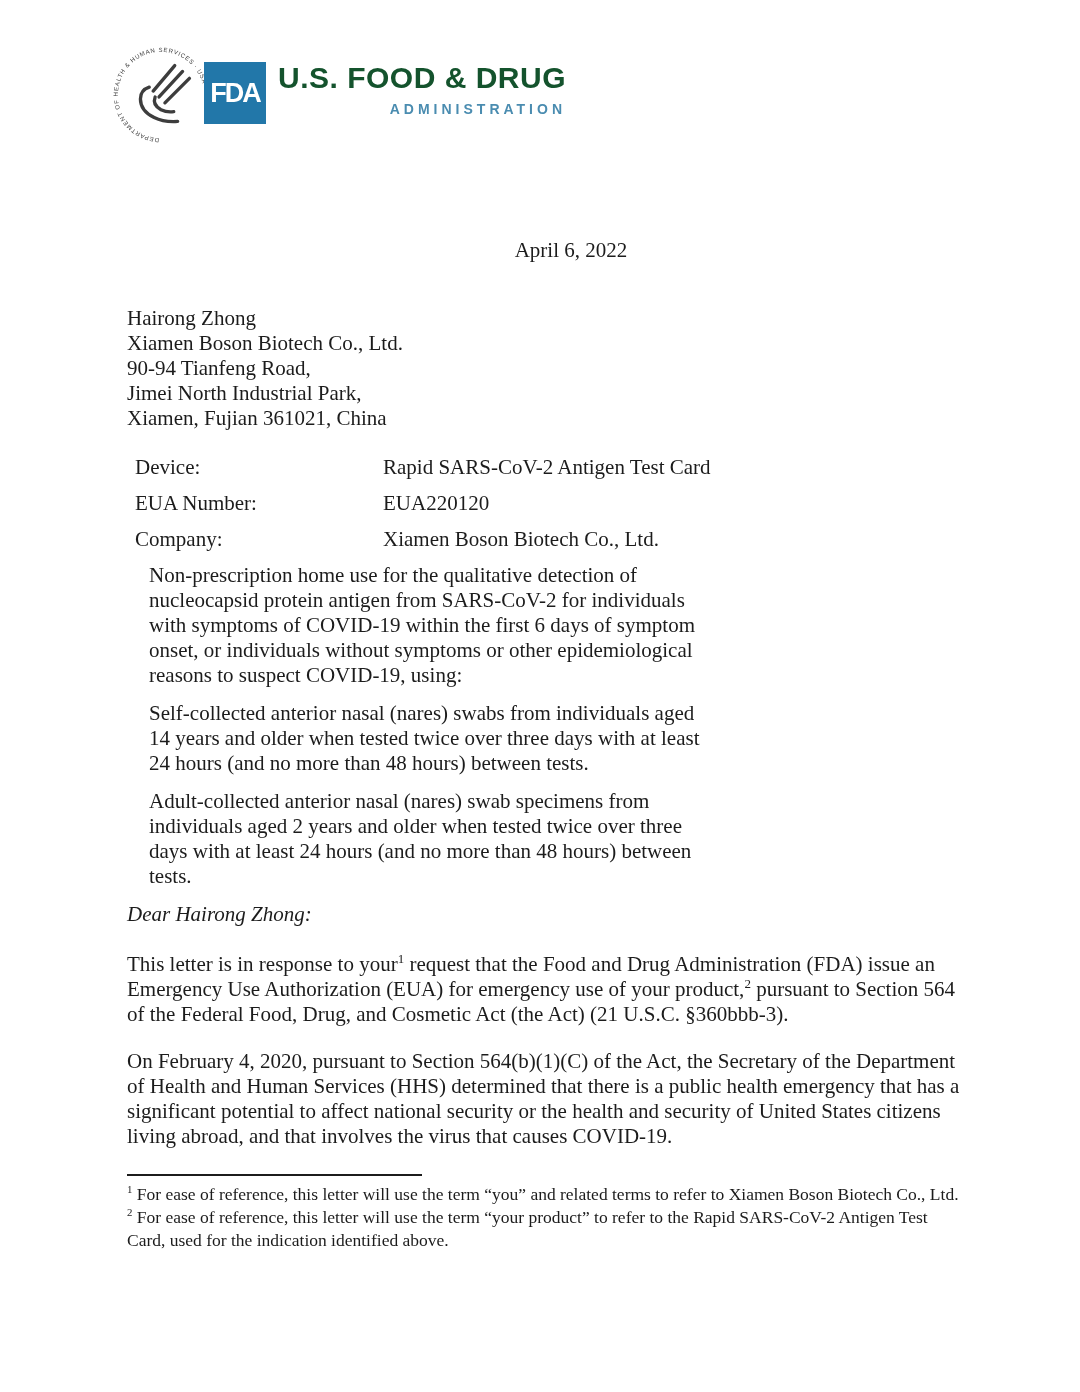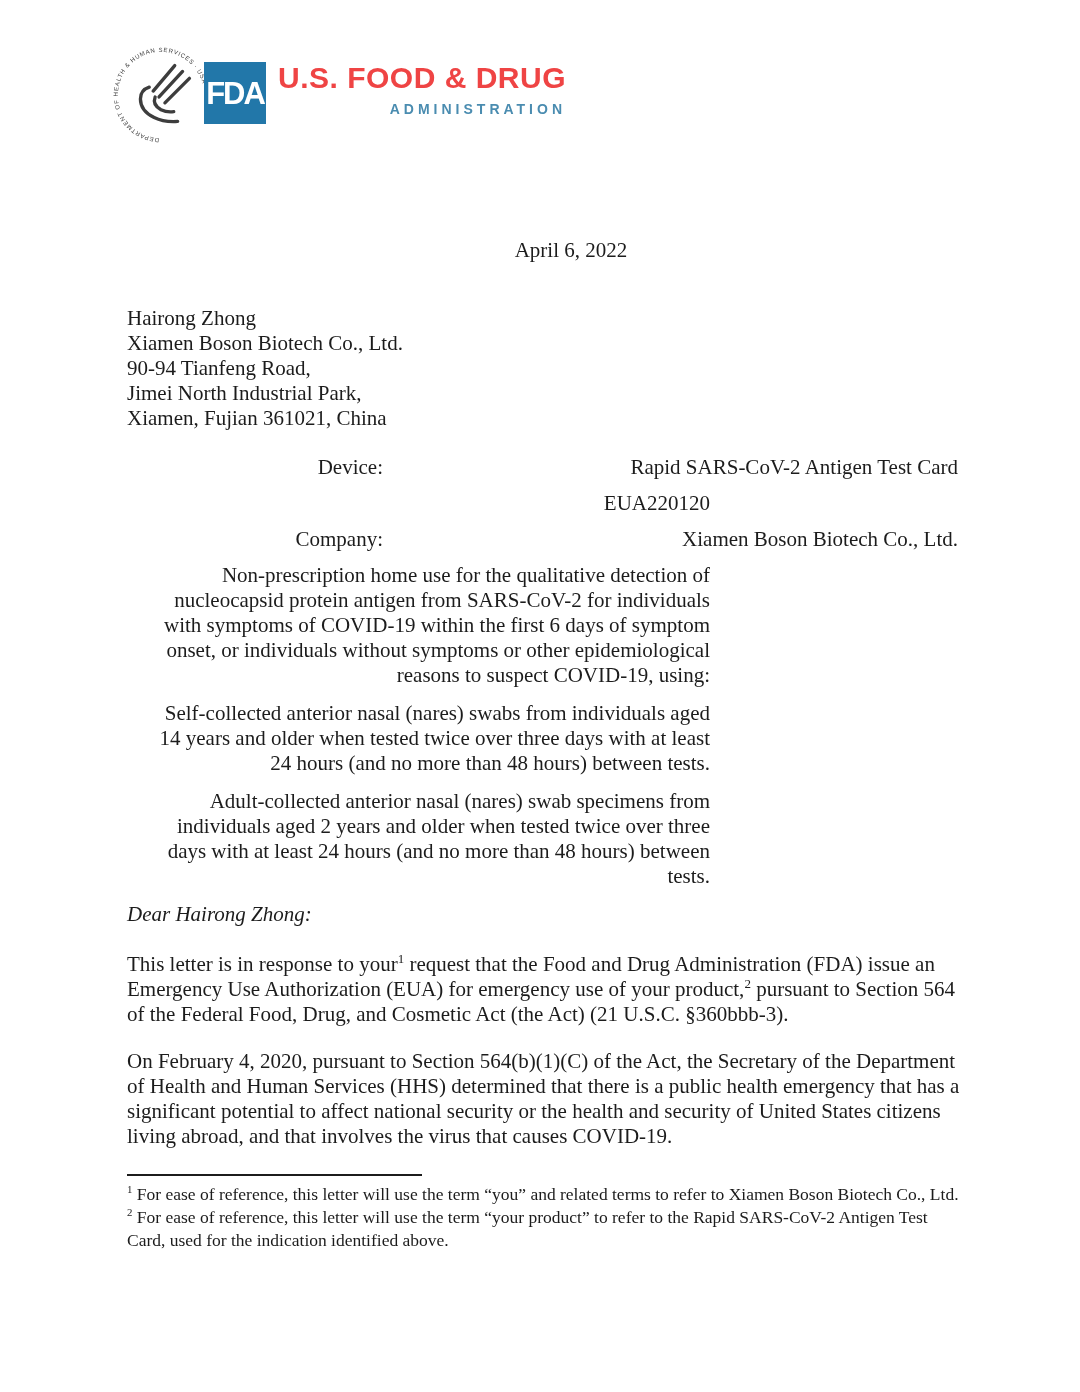--- a/index.html
+++ b/index.html
@@ -13,29 +13,29 @@
     font-size:21px;line-height:25px;
   }
   
   .header{position:absolute;top:46px;left:112px;display:flex;align-items:flex-start;}
   .seal{width:98px;height:98px;flex:0 0 auto;}
   .fda-lockup{display:flex;margin-left:-6px;margin-top:16px;align-items:flex-start;}
   .fda-box{
     width:62px;height:62px;background:#2277a9;color:#ffffff;
     display:flex;align-items:center;justify-content:center;
     font-family:"Liberation Sans","DejaVu Sans",sans-serif;
-    font-weight:bold;font-size:31px;letter-spacing:-2px;
+    font-weight:bold;font-size:27px;letter-spacing:-2px;
   }
   .wordmark{margin-left:12px;font-family:"Liberation Sans","DejaVu Sans",sans-serif;}
-  .wordmark-main{color:#ef4444;font-weight:bold;font-size:30px;line-height:32px;letter-spacing:0.5px;white-space:nowrap;}
+  .wordmark-main{color:#14532d;font-weight:bold;font-size:30px;line-height:32px;letter-spacing:0.5px;white-space:nowrap;}
   .wordmark-sub{color:#4a8cb0;font-weight:bold;font-size:14px;letter-spacing:4px;margin-top:3px;white-space:nowrap;text-align:right;}
   
   .date{position:absolute;top:238px;left:31px;width:1080px;text-align:center;}
   .address{position:absolute;top:306px;left:127px;}
-  .info-table{position:absolute;top:455px;left:135px;width:830px;text-align:right;}
+  .info-table{position:absolute;top:455px;left:135px;width:830px;}
   .info-row{display:flex;margin-bottom:11px;}
   .info-label{width:248px;flex:0 0 auto;}
   .info-value{width:575px;}
   .info-value p{margin:0 0 13px 14px;}
   .salutation{position:absolute;top:902px;left:127px;font-style:italic;}
   .para1{position:absolute;top:952px;left:127px;width:832px;}
   .para2{position:absolute;top:1049px;left:127px;width:842px;}
   sup{font-size:0.62em;vertical-align:super;line-height:0;}
   
   .footnotes{position:absolute;top:1174px;left:127px;width:840px;font-size:17.5px;line-height:23px;}
@@ -83,20 +83,21 @@
     <div>Jimei North Industrial Park,</div>
     <div>Xiamen, Fujian 361021, China</div>
   </div>
 
   <div class="info-table">
     <div class="info-row">
       <div class="info-label">Device:</div>
       <div class="info-value">Rapid SARS-CoV-2 Antigen Test Card</div>
     </div>
     <div class="info-row">
+      <div class="info-label">EUA Number:</div>
       <div class="info-value">EUA220120</div>
     </div>
     <div class="info-row">
       <div class="info-label">Company:</div>
       <div class="info-value">Xiamen Boson Biotech Co., Ltd.</div>
     </div>
     <div class="info-row">
       <div class="info-value">
         <p>Non-prescription home use for the qualitative detection of nucleocapsid protein antigen from SARS-CoV-2 for individuals with symptoms of COVID-19 within the first 6 days of symptom onset, or individuals without symptoms or other epidemiological reasons to suspect COVID-19, using:</p>
         <p>Self-collected anterior nasal (nares) swabs from individuals aged 14 years and older when tested twice over three days with at least 24 hours (and no more than 48 hours) between tests.</p>

